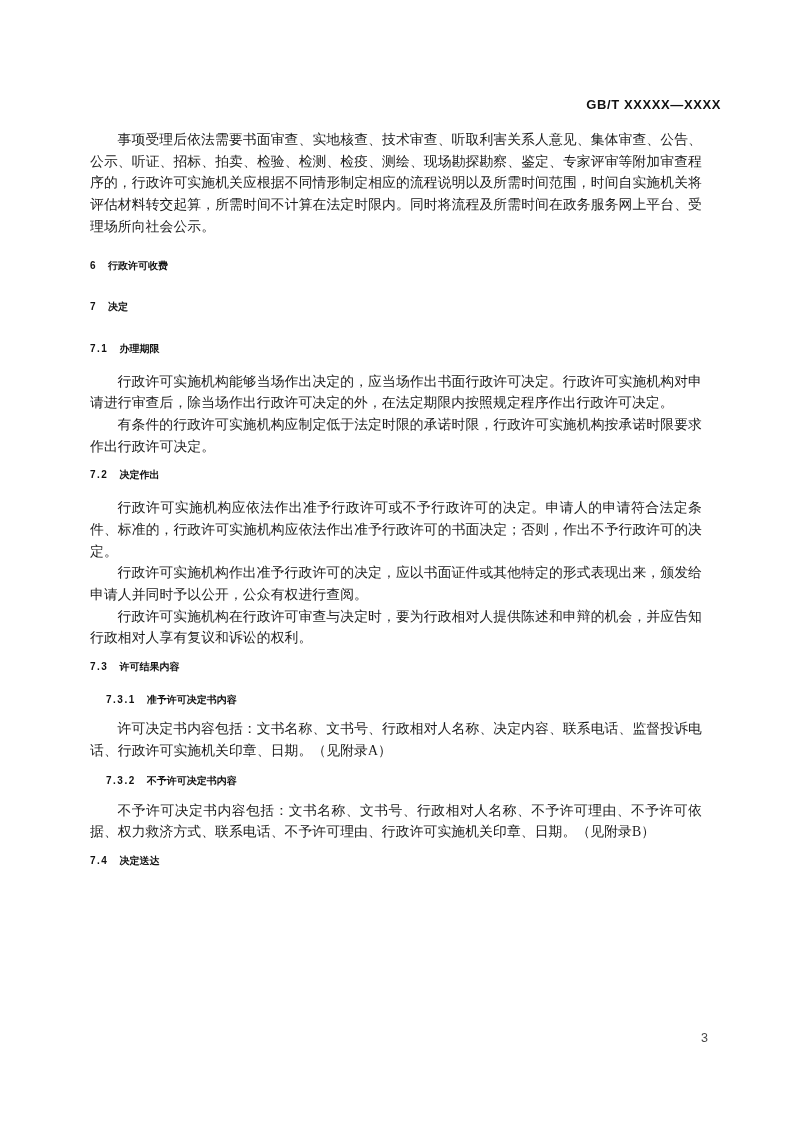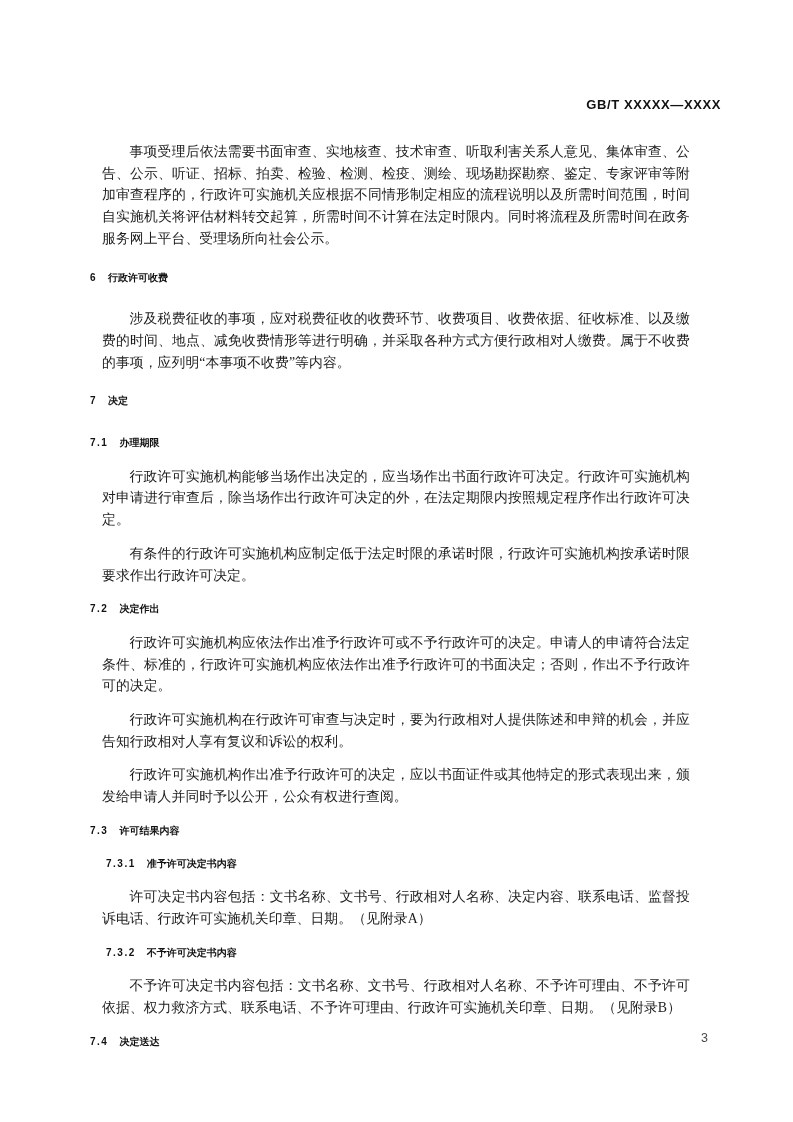--- a/index.html
+++ b/index.html
@@ -27,21 +27,21 @@
     color: #111;
     white-space: nowrap;
   }
   .content {
     position: absolute;
     left: 90px;
     top: 129px;
     width: 612px;
   }
   p.body-para {
-    margin: 12px;
+    margin: 0;
     font-size: 13.8px;
     line-height: 21.7px;
     text-align: justify;
     text-indent: 2em;
     letter-spacing: 0.1px;
   }
   h2.clause-h, h3.clause-h, h4.clause-h {
     font-family: "Liberation Sans", sans-serif;
     font-weight: bold;
     font-size: 10px;
@@ -74,40 +74,39 @@
   <div class="page-header">GB/T XXXXX—XXXX</div>
 
   <div class="content">
 
     <p class="body-para">事项受理后依法需要书面审查、实地核查、技术审查、听取利害关系人意见、集体审查、公告、公示、听证、招标、拍卖、检验、检测、检疫、测绘、现场勘探勘察、鉴定、专家评审等附加审查程序的，行政许可实施机关应根据不同情形制定相应的流程说明以及所需时间范围，时间自实施机关将评估材料转交起算，所需时间不计算在法定时限内。同时将流程及所需时间在政务服务网上平台、受理场所向社会公示。</p>
 
     <h2 class="clause-h">
       <span class="clause-num">6</span><span>行政许可收费</span>
     </h2>
 
-    <p class="body-para">涉及税费征收的事项，应对税费征收的收费环节、收费项目、收费依据、征收标准、以及缴费的时间、地点、减免收费情形等进行明确，并采取各种方式方便行政相对人缴费。属于不收费的事项，应列明“本事项不收费”等内容。</p>
 
     <h2 class="clause-h">
       <span class="clause-num">7</span><span>决定</span>
     </h2>
 
     <h3 class="clause-h">
       <span class="clause-num">7.1</span><span>办理期限</span>
     </h3>
 
     <p class="body-para">行政许可实施机构能够当场作出决定的，应当场作出书面行政许可决定。行政许可实施机构对申请进行审查后，除当场作出行政许可决定的外，在法定期限内按照规定程序作出行政许可决定。</p>
     <p class="body-para">有条件的行政许可实施机构应制定低于法定时限的承诺时限，行政许可实施机构按承诺时限要求作出行政许可决定。</p>
 
     <h3 class="clause-h">
       <span class="clause-num">7.2</span><span>决定作出</span>
     </h3>
 
     <p class="body-para">行政许可实施机构应依法作出准予行政许可或不予行政许可的决定。申请人的申请符合法定条件、标准的，行政许可实施机构应依法作出准予行政许可的书面决定；否则，作出不予行政许可的决定。</p>
+    <p class="body-para">行政许可实施机构作出准予行政许可的决定，应以书面证件或其他特定的形式表现出来，颁发给申请人并同时予以公开，公众有权进行查阅。</p>
     <p class="body-para">行政许可实施机构在行政许可审查与决定时，要为行政相对人提供陈述和申辩的机会，并应告知行政相对人享有复议和诉讼的权利。</p>
-    <p class="body-para">行政许可实施机构作出准予行政许可的决定，应以书面证件或其他特定的形式表现出来，颁发给申请人并同时予以公开，公众有权进行查阅。</p>
 
     <h3 class="clause-h">
       <span class="clause-num">7.3</span><span>许可结果内容</span>
     </h3>
 
     <h4 class="clause-h">
       <span class="clause-num">7.3.1</span><span>准予许可决定书内容</span>
     </h4>
 
     <p class="body-para">许可决定书内容包括：文书名称、文书号、行政相对人名称、决定内容、联系电话、监督投诉电话、行政许可实施机关印章、日期。（见附录A）</p>

